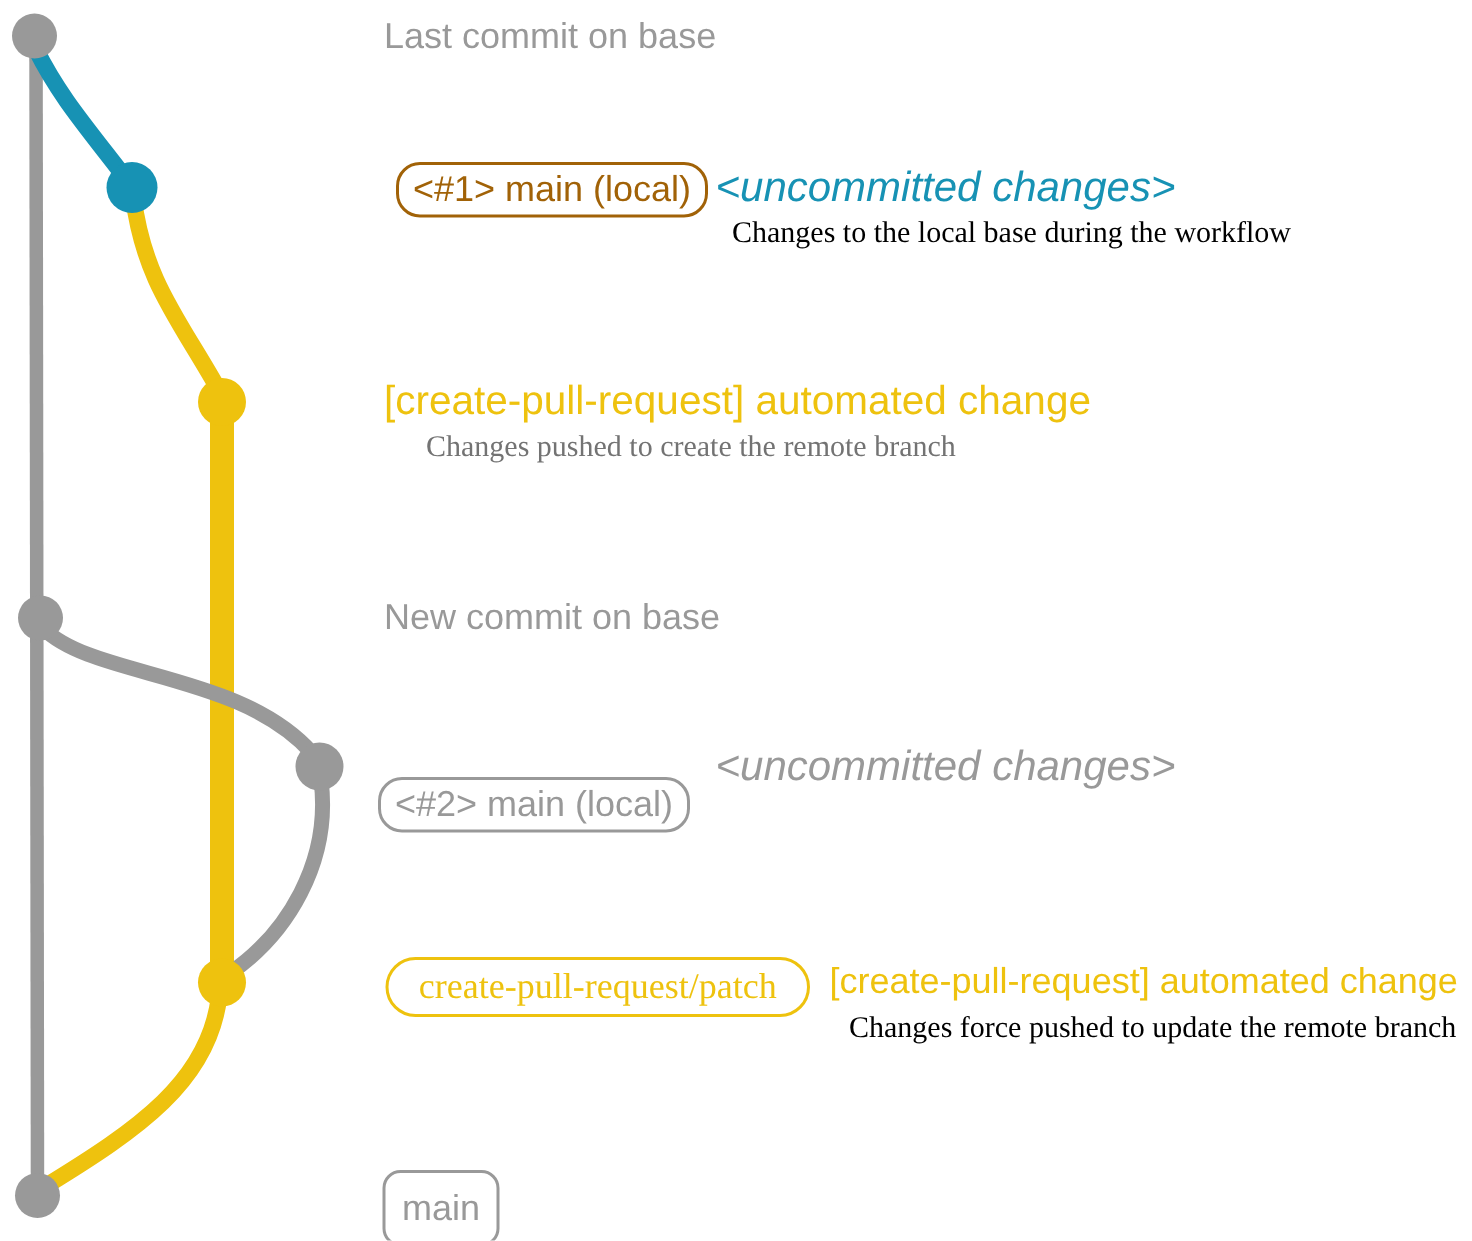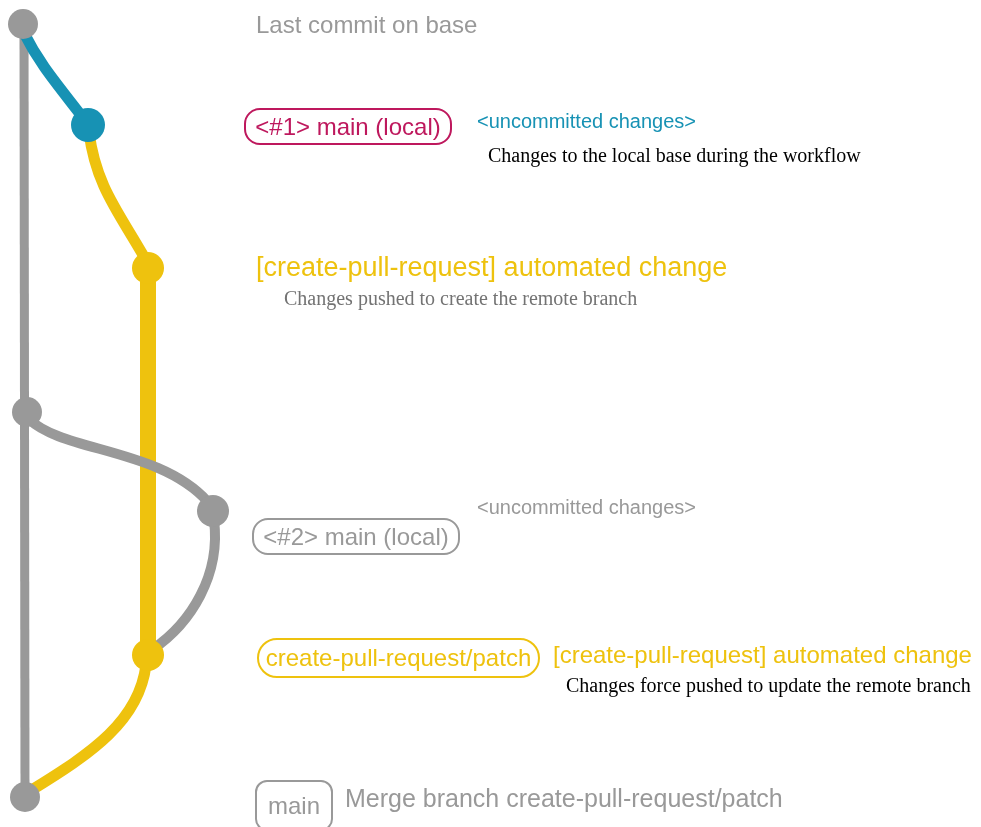--- a/index.html
+++ b/index.html
@@ -20,40 +20,40 @@
   .graph-svg {
     position: absolute;
     left: 0;
     top: 0;
   }
   .abs { position: absolute; white-space: nowrap; }
   .label {
     font-size: 24px;
     line-height: 1.2;
   }
-  .heading-lg { font-size: 20px; line-height: 1.1; }
+  .heading-lg { font-size: 28px; line-height: 1.1; font-style: italic; }
   .heading-md { font-size: 27px; line-height: 1.1; }
   .heading-sm { font-size: 24px; line-height: 1.1; }
   .heading-merge { font-size: 25px; line-height: 1.1; }
   .desc {
     font-family: "Liberation Serif", "DejaVu Serif", serif;
     font-size: 20px;
     line-height: 1.15;
   }
   .badge {
     position: absolute;
     box-sizing: border-box;
     border: 2px solid currentColor;
     display: flex;
     align-items: center;
     justify-content: center;
     font-size: 24px;
   }
   .badge-r16 { border-radius: 16px; }
-  .badge-r20 { border-radius: 20px; }
+  .badge-r20 { border-radius: 20px; font-family: Liberation Serif, serif; }
   .badge-r12 { border-radius: 12px; }
 </style>
 </head>
 <body>
 
 <div class="stage">
 
   <svg class="graph-svg" width="981" height="827" viewBox="0 0 981 827">
 
     <path d="M 24 25 L 25 797" fill="none" stroke-width="9" stroke="#999999"></path>
@@ -74,39 +74,39 @@
     <circle cx="88" cy="125" r="17" fill="#1792b4"></circle>
     <circle cx="148" cy="268" r="16" fill="#eec20e"></circle>
     <circle cx="27" cy="412" r="15" fill="#999999"></circle>
     <circle cx="213" cy="511" r="16" fill="#999999"></circle>
     <circle cx="148" cy="655" r="16" fill="#eec20e"></circle>
     <circle cx="25" cy="797" r="15" fill="#999999"></circle>
   </svg>
 
   <div class="abs label" style="left: 256px; top: 11px; color: rgb(153, 153, 153);">Last commit on base</div>
 
-  <div class="badge badge-r16" style="left: 244px; top: 108px; width: 208px; height: 37px; color: #be185d; text-align: center;">
+  <div class="badge badge-r16" style="left: 264px; top: 108px; width: 208px; height: 37px; color: #a16207; text-align: center;">
     <span>&lt;#1&gt; main (local)</span>
   </div>
   <div class="abs heading-lg" style="left: 477px; top: 110px; color: rgb(23, 146, 180);">&lt;uncommitted changes&gt;</div>
   <div class="abs desc" style="left: 488px; top: 144px; color: rgb(0, 0, 0);">Changes to the local base during the workflow</div>
 
   <div class="abs heading-md" style="left: 256px; top: 253px; color: rgb(238, 194, 14);">[create-pull-request] automated change</div>
   <div class="abs desc" style="left: 284px; top: 287px; color: #737373;">Changes pushed to create the remote branch</div>
 
+  <div class="abs label" style="left: 256px; top: 398px; color: rgb(153, 153, 153);">New commit on base</div>
 
   <div class="badge badge-r16" style="left: 252px; top: 518px; width: 208px; height: 37px; color: rgb(153, 153, 153);">
     <span>&lt;#2&gt; main (local)</span>
   </div>
   <div class="abs heading-lg" style="left: 477px; top: 496px; color: rgb(153, 153, 153);">&lt;uncommitted changes&gt;</div>
 
   <div class="badge badge-r20" style="left: 257px; top: 638px; width: 283px; height: 40px; color: rgb(238, 194, 14);">
     <span>create-pull-request/patch</span>
   </div>
   <div class="abs heading-sm" style="left: 553px; top: 642px; color: rgb(238, 194, 14);">[create-pull-request] automated change</div>
   <div class="abs desc" style="left: 566px; top: 674px; color: #000000;">Changes force pushed to update the remote branch</div>
 
   <div class="badge badge-r12" style="left: 255px; top: 780px; width: 78px; height: 51px; color: rgb(153, 153, 153);">
     <span>main</span>
   </div>
-  <div class="abs heading-merge" style="left: 345px; top: 785px; color: rgb(153, 153, 153);">Merge branch create-pull-request/patch</div>
 
 </div>
 
 </body></html>

